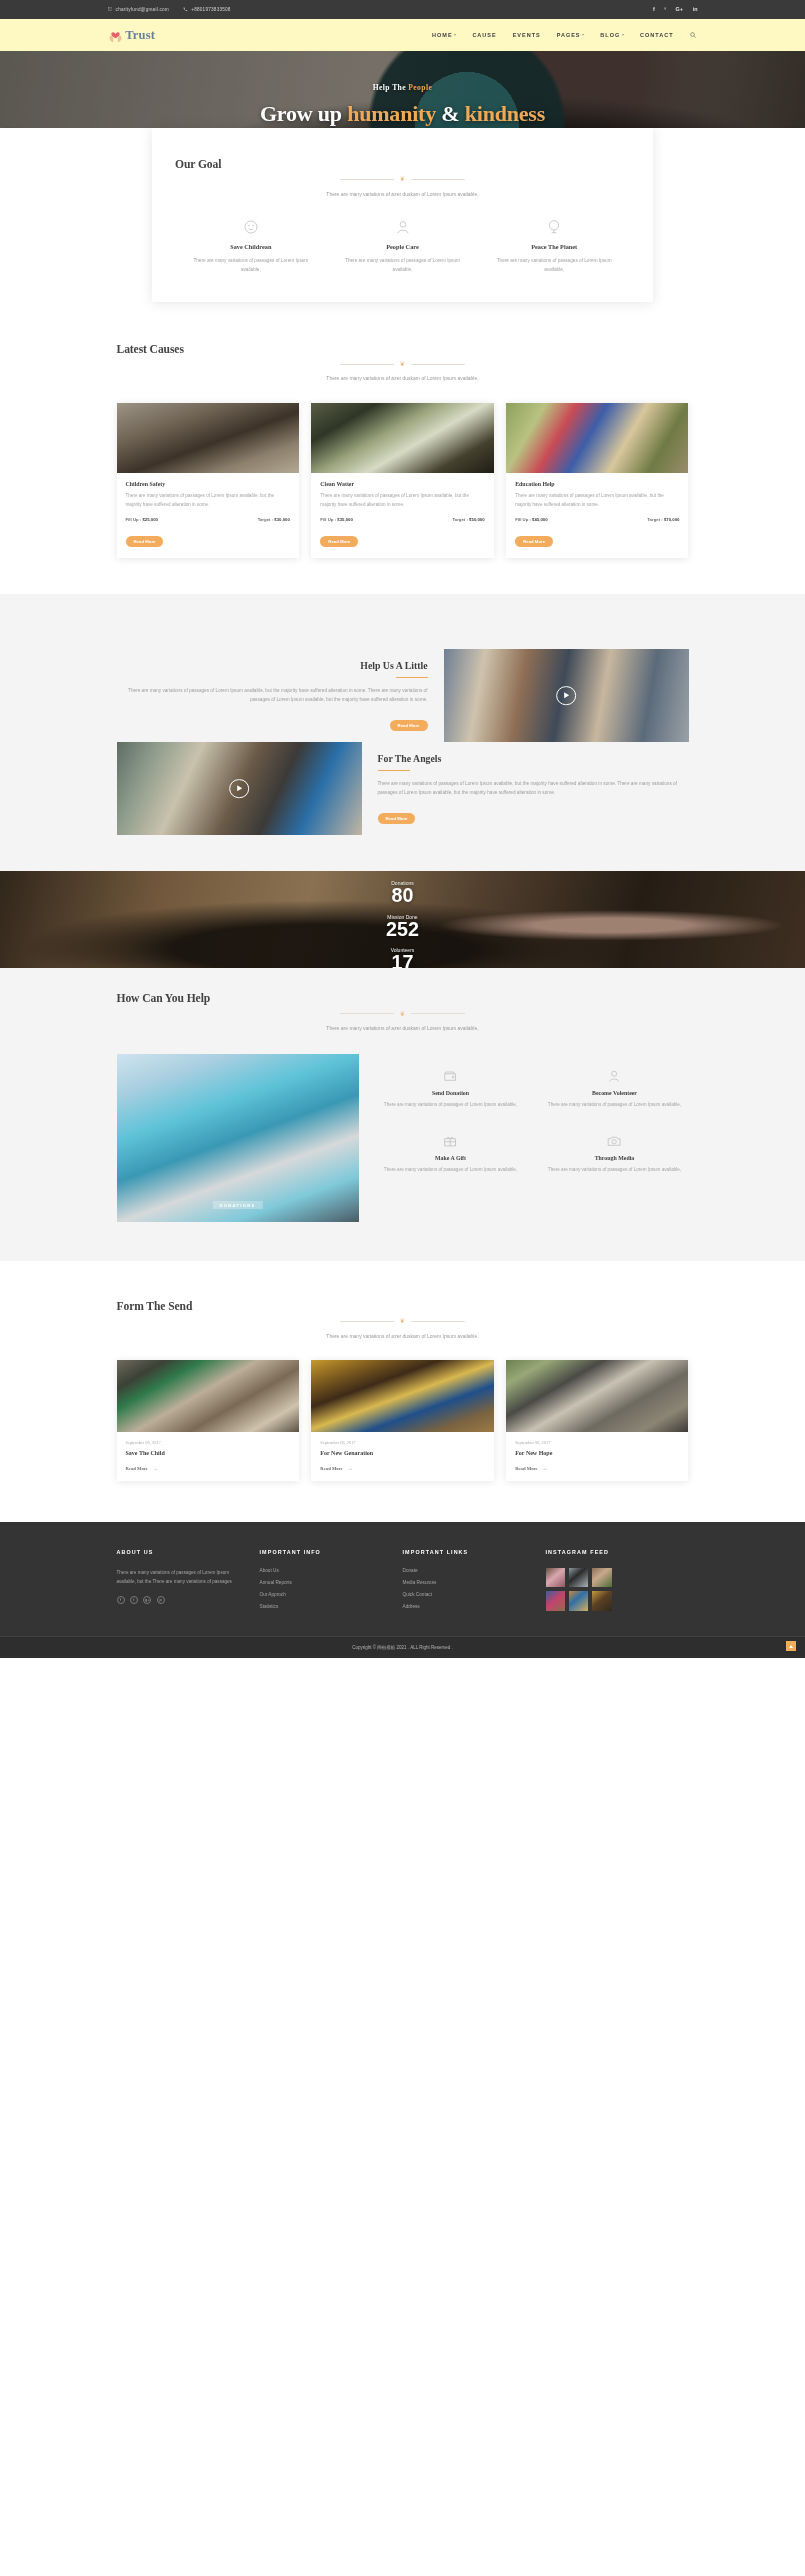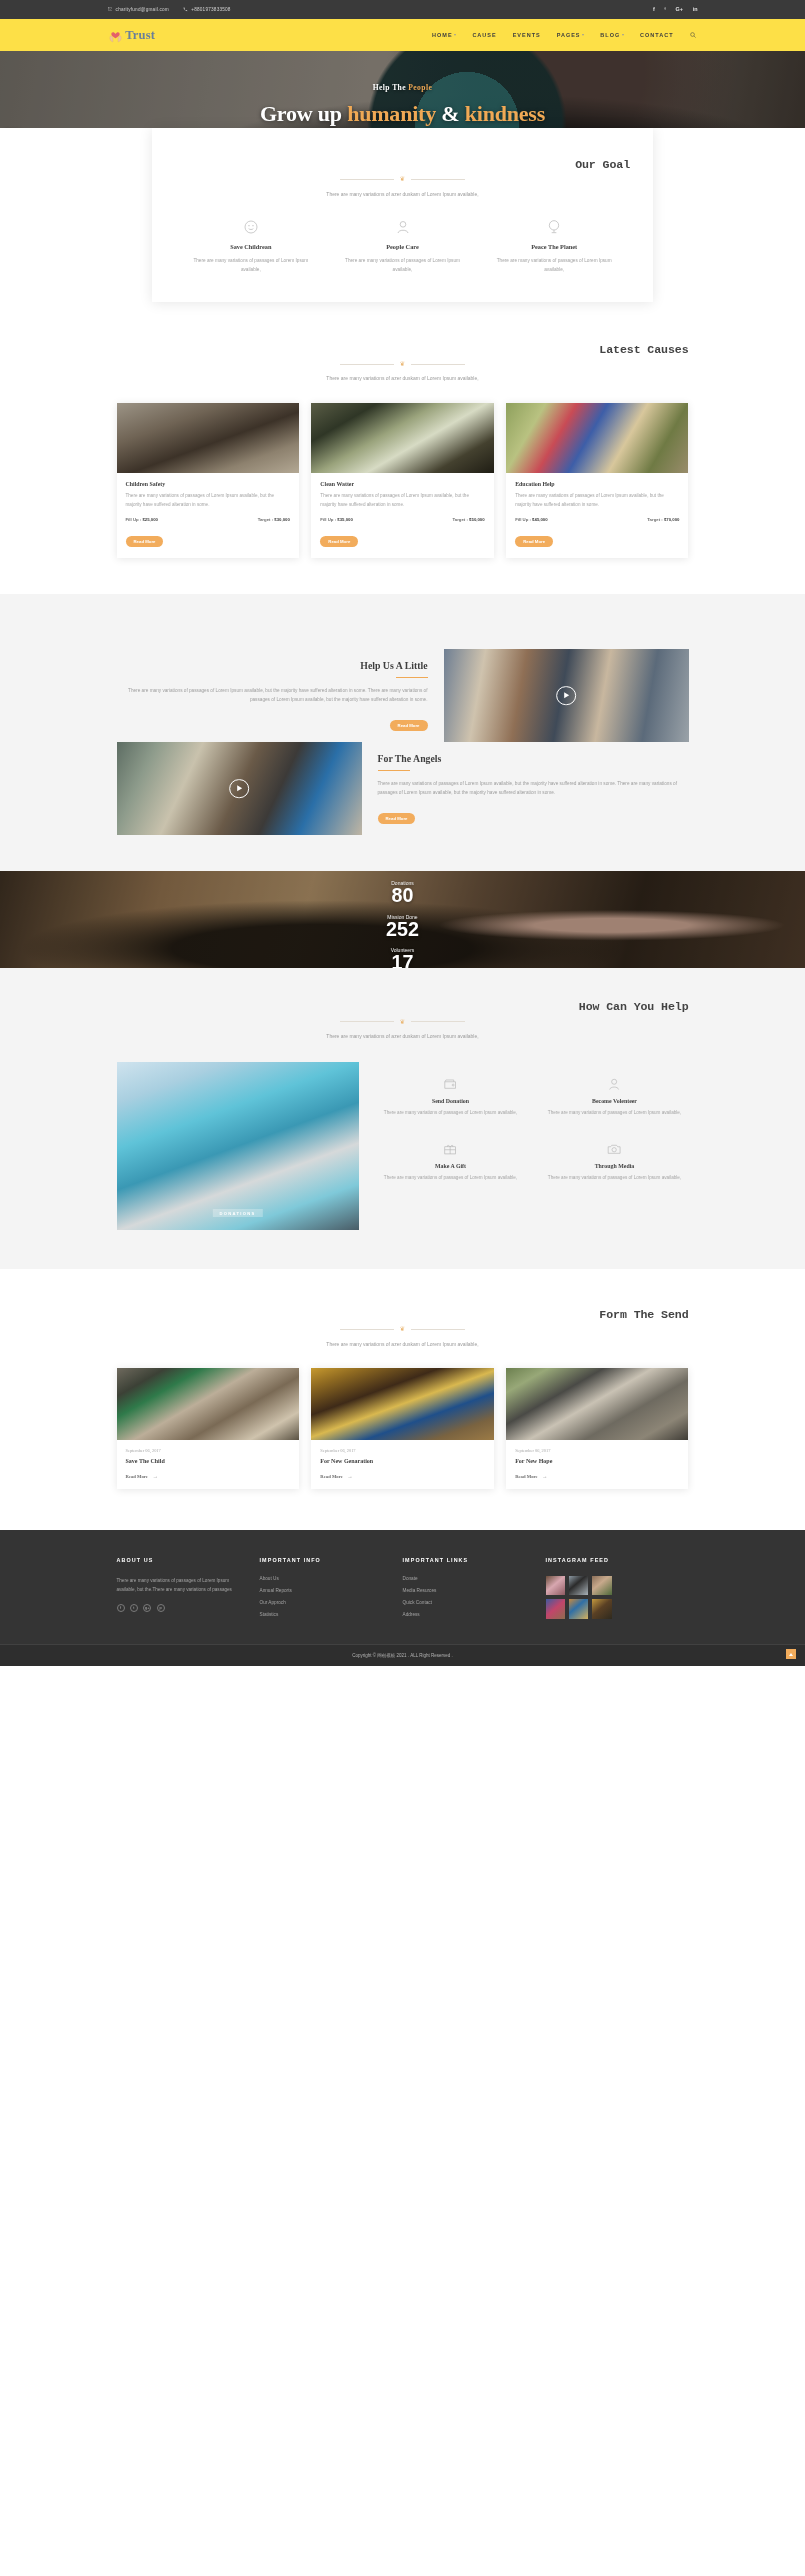--- a/index.html
+++ b/index.html
@@ -16,21 +16,21 @@
   
   .topbar { background:#3a3a3a; height:19px; display:flex; align-items:center; }
   .topbar-inner { width:590px; margin:0 auto; display:flex; align-items:center; justify-content:space-between; }
   .tb-left { display:flex; align-items:center; gap:14.3px; }
   .tb-item { display:flex; align-items:center; gap:3.6px; color:#cfcfcf; font-size:4.7px; letter-spacing:0.2px; }
   .tb-item svg { width:4.5px; height:4.5px; fill:#cfcfcf; }
   .tb-social { display:flex; align-items:center; gap:9.8px; }
   .tb-social span { color:#e2e2e2; font-size:5.4px; font-weight:bold; line-height:1; cursor:pointer; }
 
   
-  .header { background:#fde047; height:32px; display:flex; align-items:center; }
+  .header { background:#fef9c3; height:32px; display:flex; align-items:center; }
   .header-inner { width:590px; margin:0 auto; display:flex; align-items:center; justify-content:space-between; }
   .logo { display:flex; align-items:center; gap:2.7px; }
   .logo-mark { width:15px; height:15px; position:relative; }
   .logo-text { font-family:"Liberation Serif", serif; font-size:12.5px; font-weight:bold; color:#6a7f99; letter-spacing:0.2px; }
   .nav { display:flex; align-items:center; gap:16px; }
   .nav a { color:#3d3d3d; font-size:5.5px; font-weight:bold; letter-spacing:1px; text-decoration:none; display:flex; align-items:center; gap:1.8px; }
   .caret { width:0;height:0;border-left:1.8px solid transparent;border-right:1.8px solid transparent;border-top:2.1px solid #9a9a9a; }
   .search-btn { width:8px;height:8px;display:flex;align-items:center;justify-content:center; }
   .search-btn svg { width:6.3px; height:6.3px; stroke:#3d3d3d; fill:none; stroke-width:1.6; }
 
@@ -49,21 +49,21 @@
   .hero-h1 { font-family:"Liberation Serif", serif; font-size:22px; font-weight:bold; color:#fff; letter-spacing:-0.2px; line-height:1.1; text-shadow:0 0.9px 4.5px rgba(0,0,0,.5); }
   .hero-h1 i { color:#f0a955; font-style:normal; }
   .hero-p { margin-top:6.3px; font-size:5px; color:#eee; line-height:2; max-width:206px; text-shadow:0 0.9px 2.7px rgba(0,0,0,.5); }
   .btn { display:inline-block; background:#f2ac5c; color:#fff; border:none; border-radius:18px; cursor:pointer; font-family:inherit; }
   .btn-hero { margin-top:10.7px; padding:4.5px 12.5px; font-size:4.8px; font-weight:bold; letter-spacing:0.8px; }
   .arrow { position:absolute; top:50%; transform:translateY(-50%); color:#fff; font-size:4.9px; font-weight:bold; letter-spacing:0.9px; text-shadow:0 0.9px 2.7px rgba(0,0,0,.6); cursor:pointer; }
   .arrow.prev { left:4.5px; }
   .arrow.next { right:4.5px; }
 
   
-  .sec-title { font-family:Liberation Mono, monospace; font-size:11.6px; font-weight:bold; color:#434343; text-align:right; letter-spacing:-0.1px; }
+  .sec-title { font-family:Liberation Serif, serif; font-size:11.6px; font-weight:bold; color:#434343; text-align:left; letter-spacing:-0.1px; }
   .divider { display:flex; align-items:center; justify-content:center; gap:5.4px; margin:5.4px 0 8px; }
   .divider .ln { width:54px; height:0.9px; background:#e3ddd4; }
   .divider .orn { color:#eab877; font-size:6.3px; line-height:1; }
   .sec-sub { text-align:center; font-size:5px; color:#9a9a9a; }
 
   
   .goal-zone { position:relative; background:#fff; }
   .goal-card { width:501px; margin:0 auto; background:#fff; box-shadow:0 0.9px 12.5px rgba(0,0,0,.10);
                margin-top:-82px; position:relative; z-index:3; padding:30px 23px 27px; }
   .goal-items { display:flex; margin-top:21.5px; }
@@ -110,21 +110,21 @@
       radial-gradient(ellipse at 76% 56%, #e2b8a6 0 9%, rgba(0,0,0,0) 20%),
       radial-gradient(ellipse at 40% 80%, rgba(12,10,8,.9) 0 22%, rgba(0,0,0,0) 44%),
       linear-gradient(105deg,#3b2e22 0%,#9e7b55 20%,#c2a074 38%,#6f5640 58%,#2a2018 78%,#503c2c 100%); }
   .counter:before { content:""; position:absolute; inset:0; background:rgba(28,22,16,.34); }
   .cnt-inner { position:relative; display:flex; align-items:center; justify-content:center; height:100%; width:572px; margin:0 auto; padding:0 27px;flex-direction:column; }
   .cnt { text-align:center; flex:1; }
   .cnt-n { font-family:"Liberation Sans", sans-serif; font-size:19.7px; font-weight:bold; color:#fff; line-height:1; text-shadow:0 0.9px 3.6px rgba(0,0,0,.45); }
   .cnt-l { margin-top:8px; font-size:5px; color:#f2f2f2; text-shadow:0 0.9px 2.7px rgba(0,0,0,.5); }
 
   
-  .help { background:#f4f4f4; padding:32px 0 39px; }
+  .help { background:#f4f4f4; padding:24px 0 39px; }
   .help-row { display:flex; gap:18px; margin-top:23px; align-items:flex-start; }
   .help-img { width:242px; height:168px; position:relative;
     background:linear-gradient(160deg,#cfe3ee 0%,#a9cfe0 16%,#5fc3d8 34%,#3a98b4 50%,#d6d9da 66%,#7fc9d9 82%,#495c66 100%); }
   .help-img .tagline { position:absolute; left:50%; bottom:12.5px; transform:translateX(-50%); background:rgba(255,255,255,.28); color:#fff; font-size:4.1px; letter-spacing:1.3px; padding:1.8px 7.2px; font-weight:bold; }
   .help-grid { flex:1; display:grid; grid-template-columns:1fr 1fr; gap:23px 16px; padding-top:14.3px; }
   .help-cell { text-align:center; padding:0 7.2px; }
   .help-ico { height:16px; display:flex; align-items:center; justify-content:center; margin-bottom:6.3px; }
   .help-ico svg { stroke:#b5b5b5; fill:none; stroke-width:1.1; }
   .help-h { font-family:"Liberation Serif", serif; font-size:5.9px; font-weight:bold; color:#434343; margin-bottom:4.5px; }
   .help-p { font-size:4.6px; color:#a6a6a6; line-height:1.95; }

